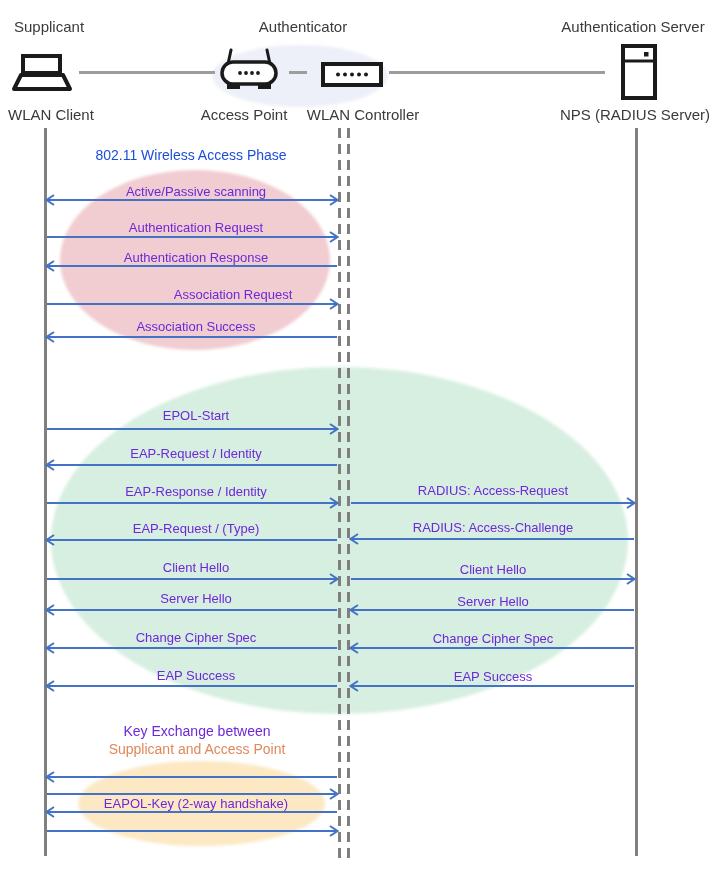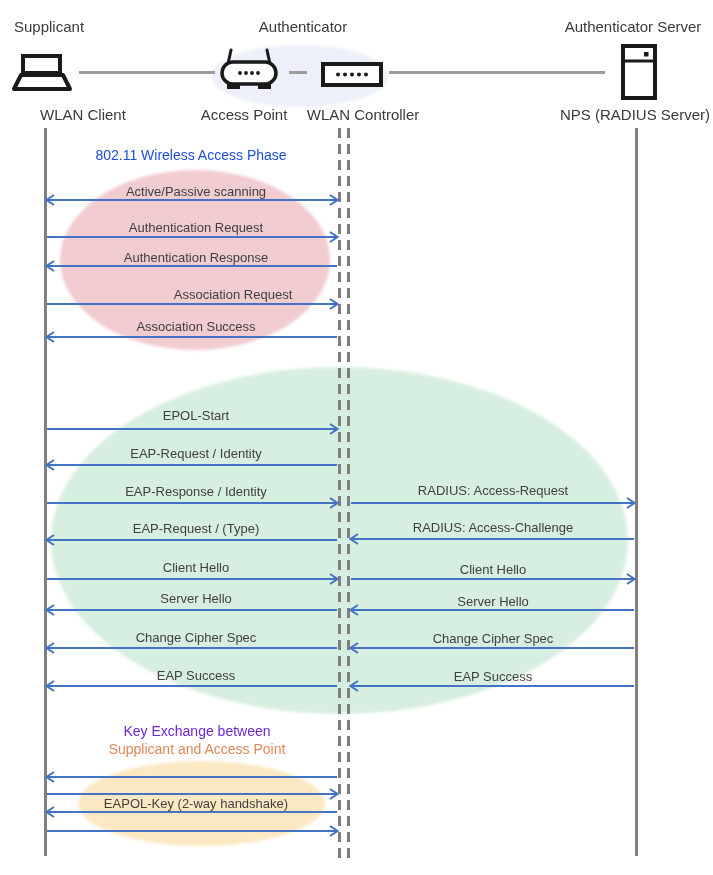--- a/index.html
+++ b/index.html
@@ -16,21 +16,21 @@
   .lifeline-dashed {
     position:absolute; width:3px;
     background:repeating-linear-gradient(to bottom,#7f7f7f 0 10px, transparent 10px 16px);
   }
   .hline { position:absolute; height:3px; background:#9c9c9c; }
   .phase-title {
     position:absolute; font-size:14px; line-height:1; white-space:nowrap;
     transform:translate(-50%,-50%);
   }
   .msg-label {
-    position:absolute; font-size:13px; line-height:1; color:#404040;
+    position:absolute; font-size:13px; line-height:1; color:#6d28d9;
     white-space:nowrap; transform:translate(-50%,-50%);
   }
   .arrow { position:absolute; height:12px; }
   .arrow .shaft { position:absolute; left:1px; right:1px; top:5px; height:2px; background:#4472c4; }
   .arrow svg { position:absolute; top:0; }
   .icon-svg { position:absolute; }
 </style>
 </head>
 <body>
 
@@ -40,21 +40,21 @@
   <div class="ellipse" style="left:60px; top:170px; width:270px; height:180px; background:#f1ccd1;"></div>
   <div class="ellipse" style="left:51px; top:367px; width:577px; height:347px; background:#d7efe0;"></div>
   <div class="ellipse" style="left:78px; top:761px; width:247px; height:85px; background:#fce9c4;"></div>
 
   <div class="hline" style="left:79px; top:71px; width:136px;"></div>
   <div class="hline" style="left:289px; top:71px; width:18px;"></div>
   <div class="hline" style="left:389px; top:71px; width:216px;"></div>
 
   <div class="role-label" style="left:14px; top:19px;">Supplicant</div>
   <div class="role-label cx" style="left:303px; top:19px;">Authenticator</div>
-  <div class="role-label cx" style="left:633px; top:19px;">Authenticator Server</div>
+  <div class="role-label cx" style="left:633px; top:19px;">Authentication Server</div>
 
   <svg class="icon-svg" style="left:12px; top:53px;" width="61" height="40" viewBox="0 0 61 40">
     <rect x="11" y="3" width="37" height="17" fill="#fff" stroke="#1a1a1a" stroke-width="4"></rect>
     <path d="M9 22 H51 L58 36 H2 Z" fill="#fff" stroke="#1a1a1a" stroke-width="4" stroke-linejoin="round"></path>
   </svg>
 
   <svg class="icon-svg" style="left:219px; top:48px;" width="60" height="44" viewBox="0 0 60 44">
     <path d="M12 2 L9 16" stroke="#1a1a1a" stroke-width="3" stroke-linecap="round" fill="none"></path>
     <path d="M48 2 L51 16" stroke="#1a1a1a" stroke-width="3" stroke-linecap="round" fill="none"></path>
     <rect x="3" y="14" width="54" height="22" rx="11" fill="#fff" stroke="#1a1a1a" stroke-width="3.5"></rect>
@@ -74,21 +74,21 @@
     <circle cx="38" cy="12.5" r="2" fill="#1a1a1a"></circle>
     <circle cx="45" cy="12.5" r="2" fill="#1a1a1a"></circle>
   </svg>
 
   <svg class="icon-svg" style="left:621px; top:44px;" width="36" height="56" viewBox="0 0 36 56">
     <rect x="2" y="2" width="32" height="52" fill="#fff" stroke="#1a1a1a" stroke-width="4"></rect>
     <line x1="4" y1="17" x2="32" y2="17" stroke="#1a1a1a" stroke-width="3"></line>
     <rect x="23" y="8" width="4.5" height="4.5" fill="#1a1a1a"></rect>
   </svg>
 
-  <div class="node-label" style="left:8px; top:107px;margin-left:32px;">WLAN Client</div>
+  <div class="node-label" style="left:8px; top:107px;">WLAN Client</div>
   <div class="node-label cx" style="left:244px; top:107px;">Access Point</div>
   <div class="node-label cx" style="left:363px; top:107px;">WLAN Controller</div>
   <div class="node-label cx" style="left:635px; top:107px;">NPS (RADIUS Server)</div>
 
   <div class="lifeline" style="left:44px; top:128px; height:728px;"></div>
   <div class="lifeline-dashed" style="left:338px; top:128px; height:730px;"></div>
   <div class="lifeline-dashed" style="left:347px; top:128px; height:730px;"></div>
   <div class="lifeline" style="left:635px; top:128px; height:728px;"></div>
 
   <div class="phase-title" style="left:191px; top:155px; color:#1d4ed8;">802.11 Wireless Access Phase</div>

